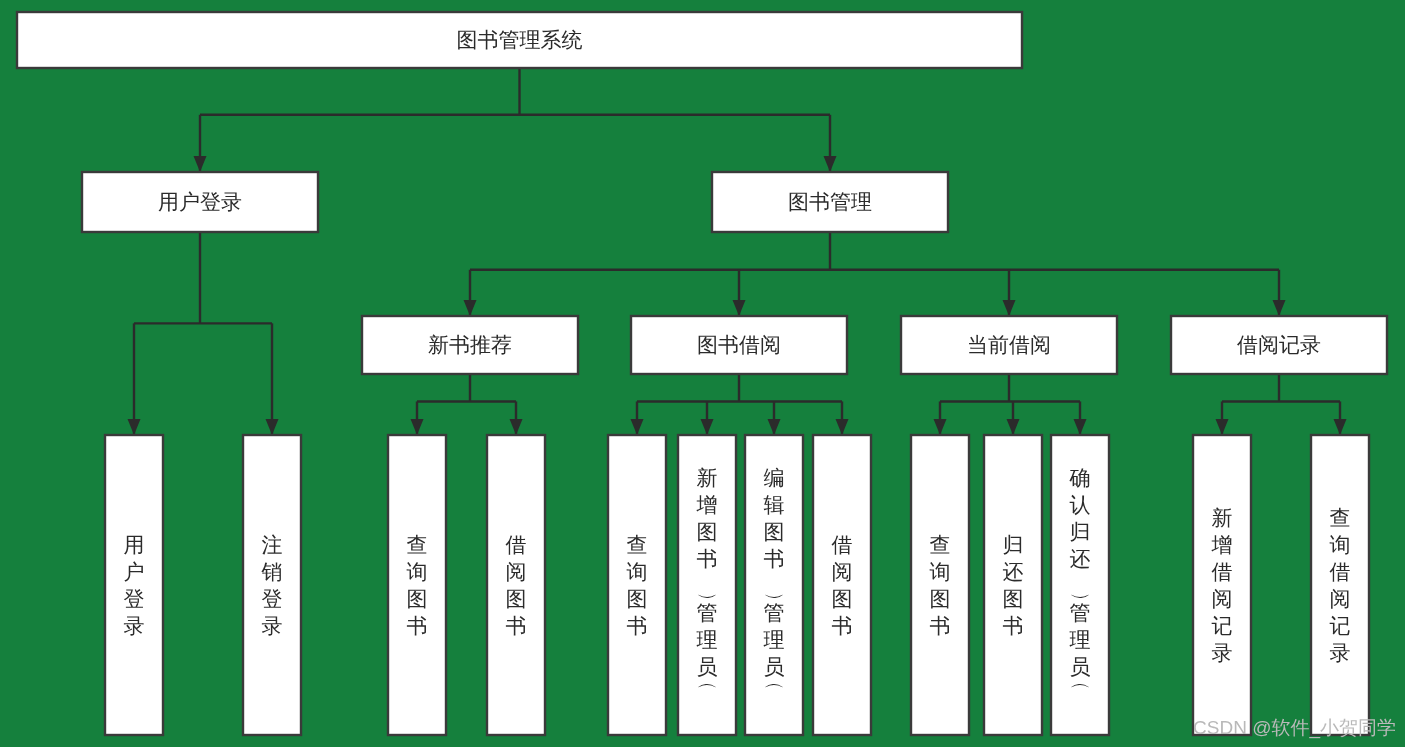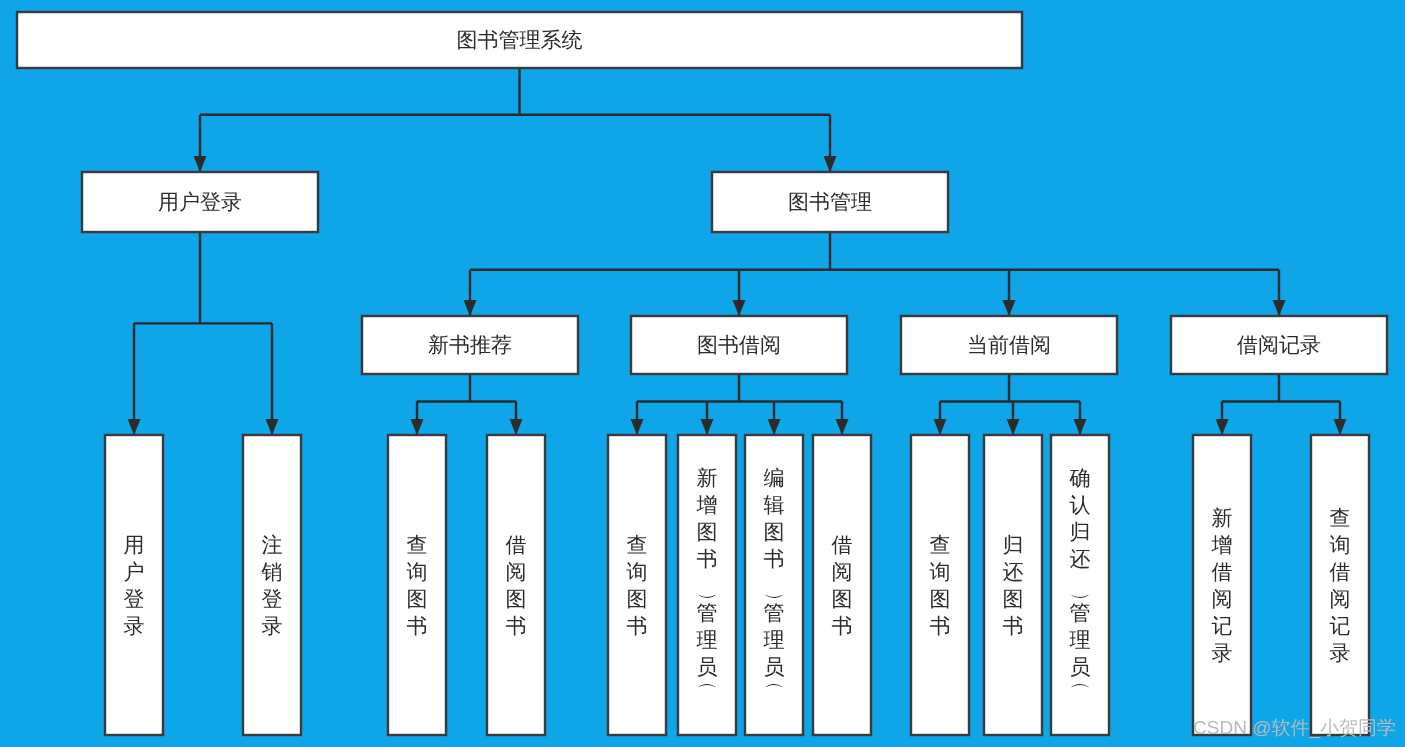--- a/index.html
+++ b/index.html
@@ -8,21 +8,21 @@
     padding: 0;
     background: #ffffff;
   }
   body {
     font-family: "Liberation Sans", "DejaVu Sans", sans-serif;
   }
   #diagram-root {
     position: relative;
     width: 1405px;
     height: 747px;
-    background: #0ea5e9;
+    background: #15803d;
     overflow: hidden;
   }
   svg#flow-svg {
     position: absolute;
     left: 0;
     top: 0;
     width: 1405px;
     height: 747px;
     display: block;
   }

